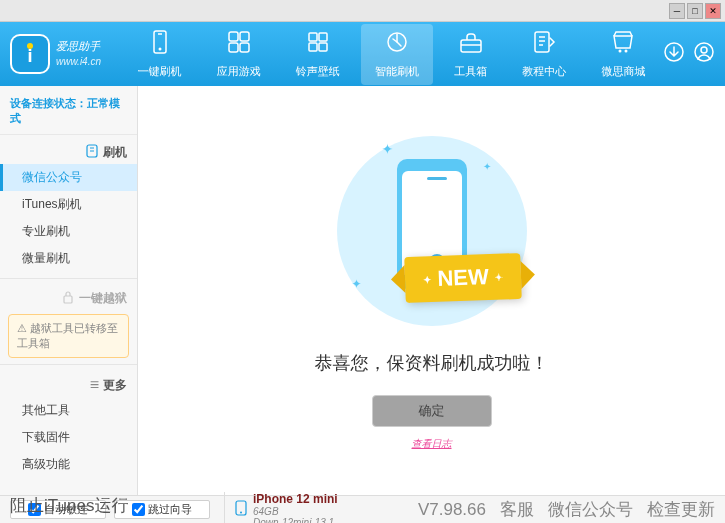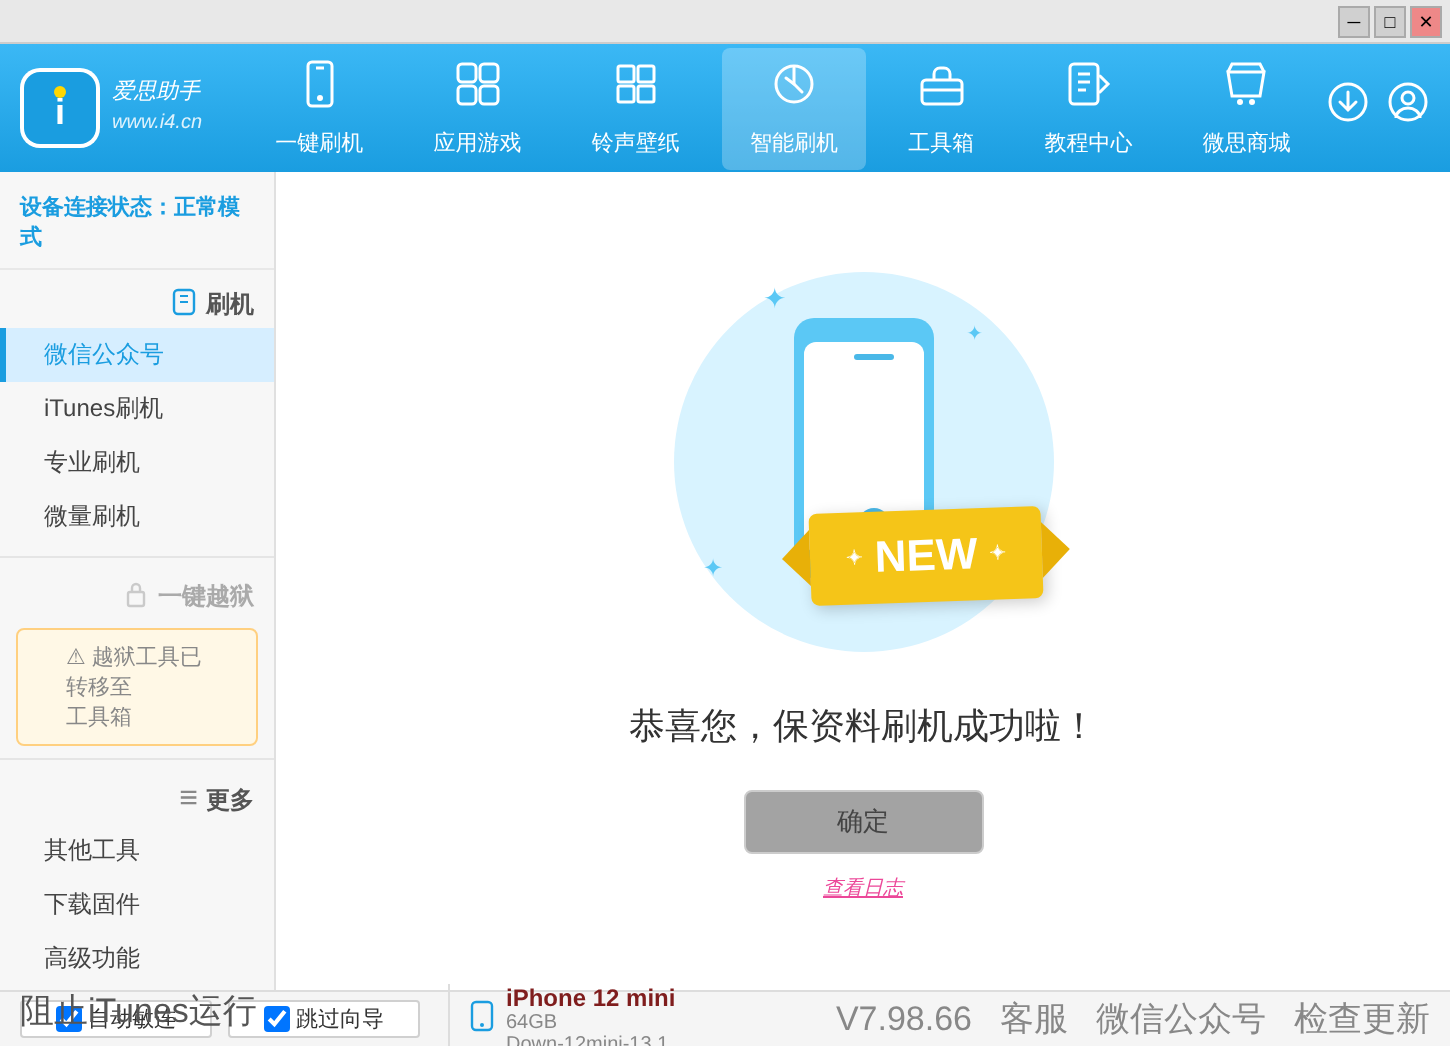--- a/index.html
+++ b/index.html
@@ -100,21 +100,21 @@
       padding-left: 19px;
     }
 
     .sidebar-divider { height: 1px; background: #e5e5e5; margin: 6px 0; }
 
     .sidebar-notice {
       margin: 4px 8px;
       background: #fff8e6;
       border: 1px solid #ffd080;
       border-radius: 4px;
-      padding: 6px 24px;
+      padding: 6px 8px;
       font-size: 11px;
       color: #888;
     }
 
     
     .content-area {
       flex: 1;
       background: #fff;
       display: flex;
       flex-direction: column;
@@ -258,21 +258,21 @@
       border-radius: 2px;
       background: #fff;
     }
     .checkbox-item input { cursor: pointer; }
 
     .device-info {
       display: flex; align-items: center; gap: 6px;
       padding-left: 10px; border-left: 1px solid #ddd; margin-left: 6px;
     }
     .device-name { color: #7f1d1d; font-weight: bold; font-size: 12px; }
-    .device-sub { font-size: 10px; color: #888; }
+    .device-sub { font-size: 10px; color: #888; font-style: italic; }
 
     .bottom-right {
       display: flex; align-items: center; gap: 14px;
       font-size: 17px; color: #888;
     }
     .bottom-right span { cursor: pointer; }
     .version-text { color: #888; }
   </style>
 </head>
 <body>

